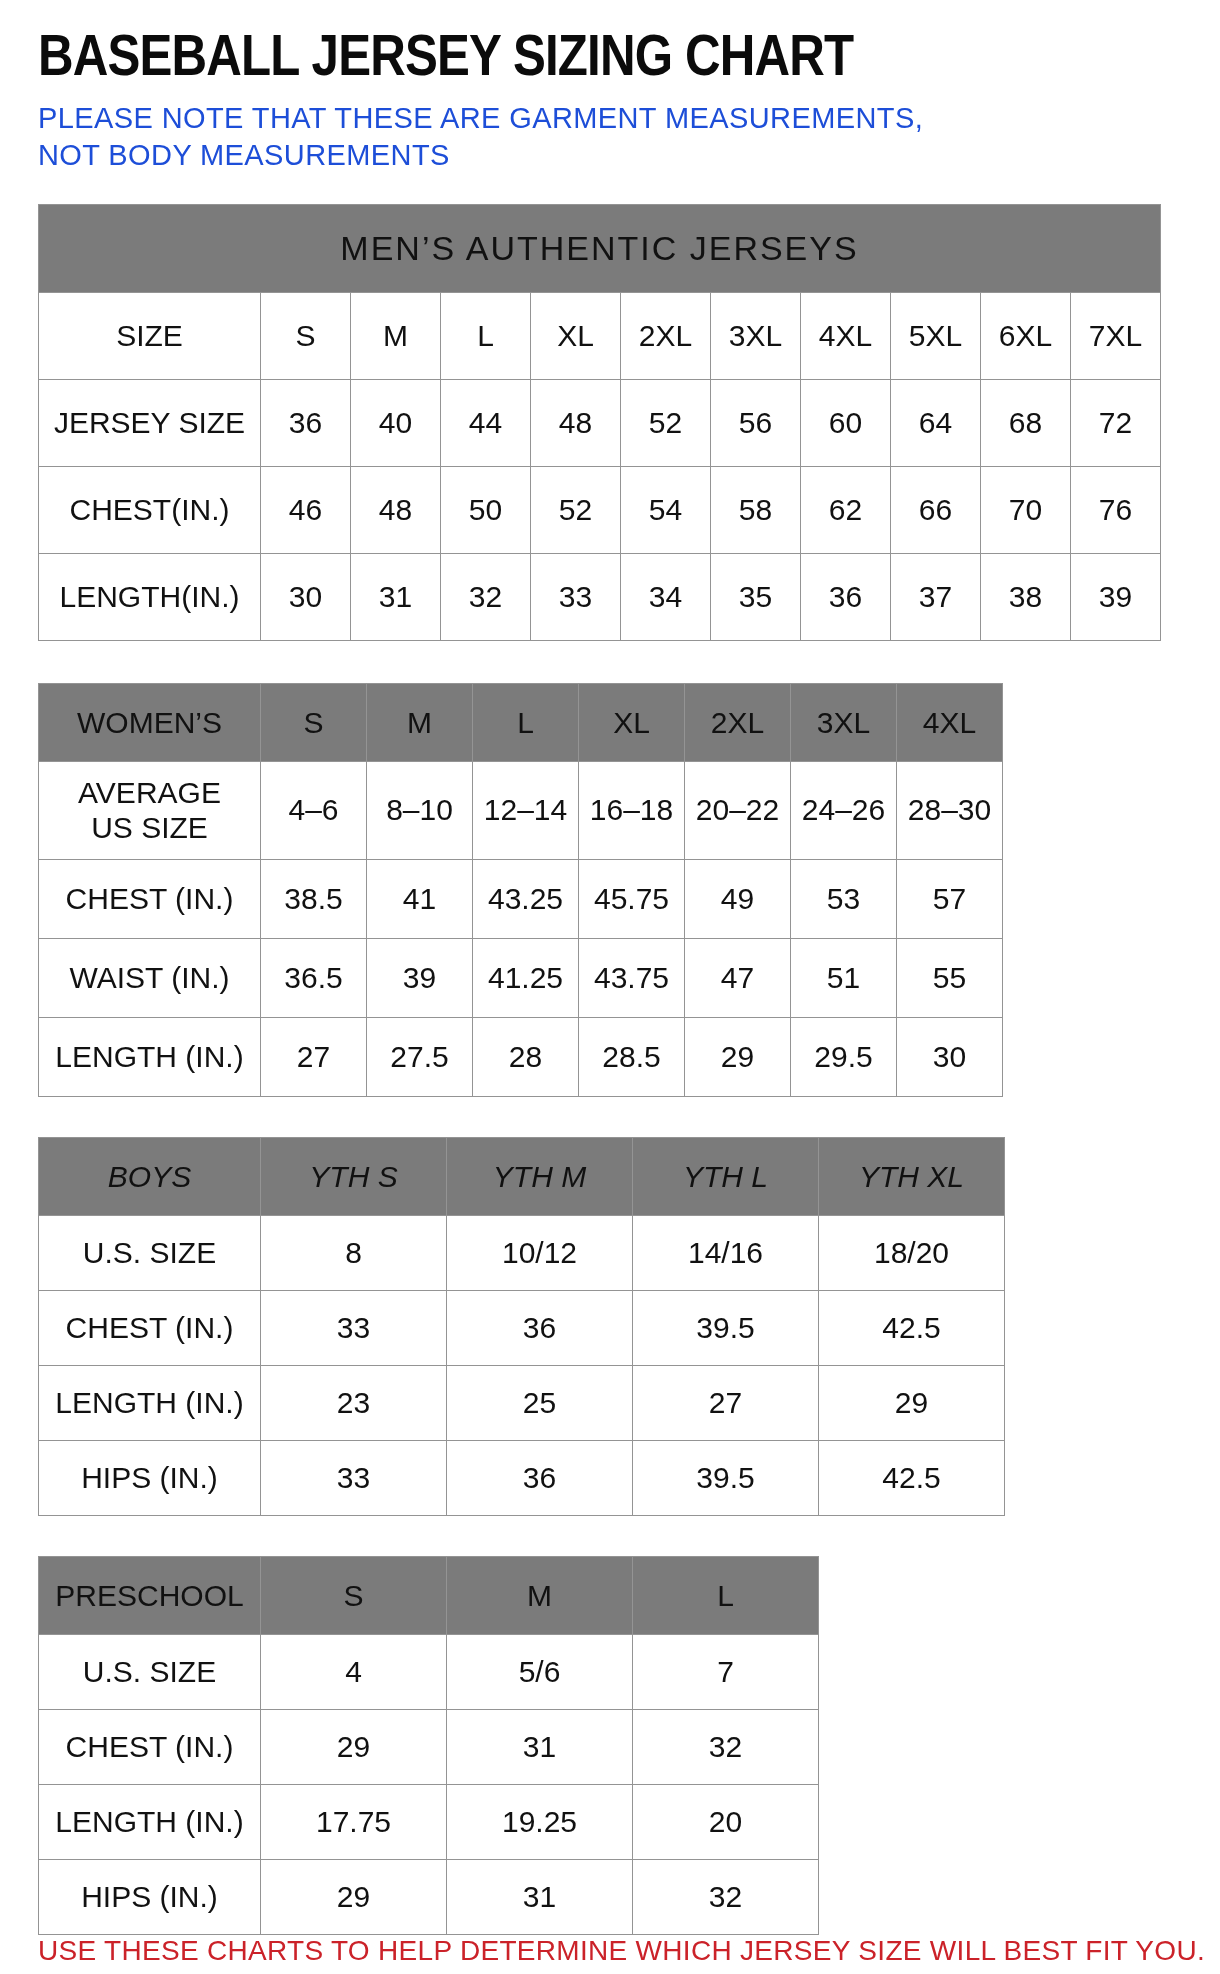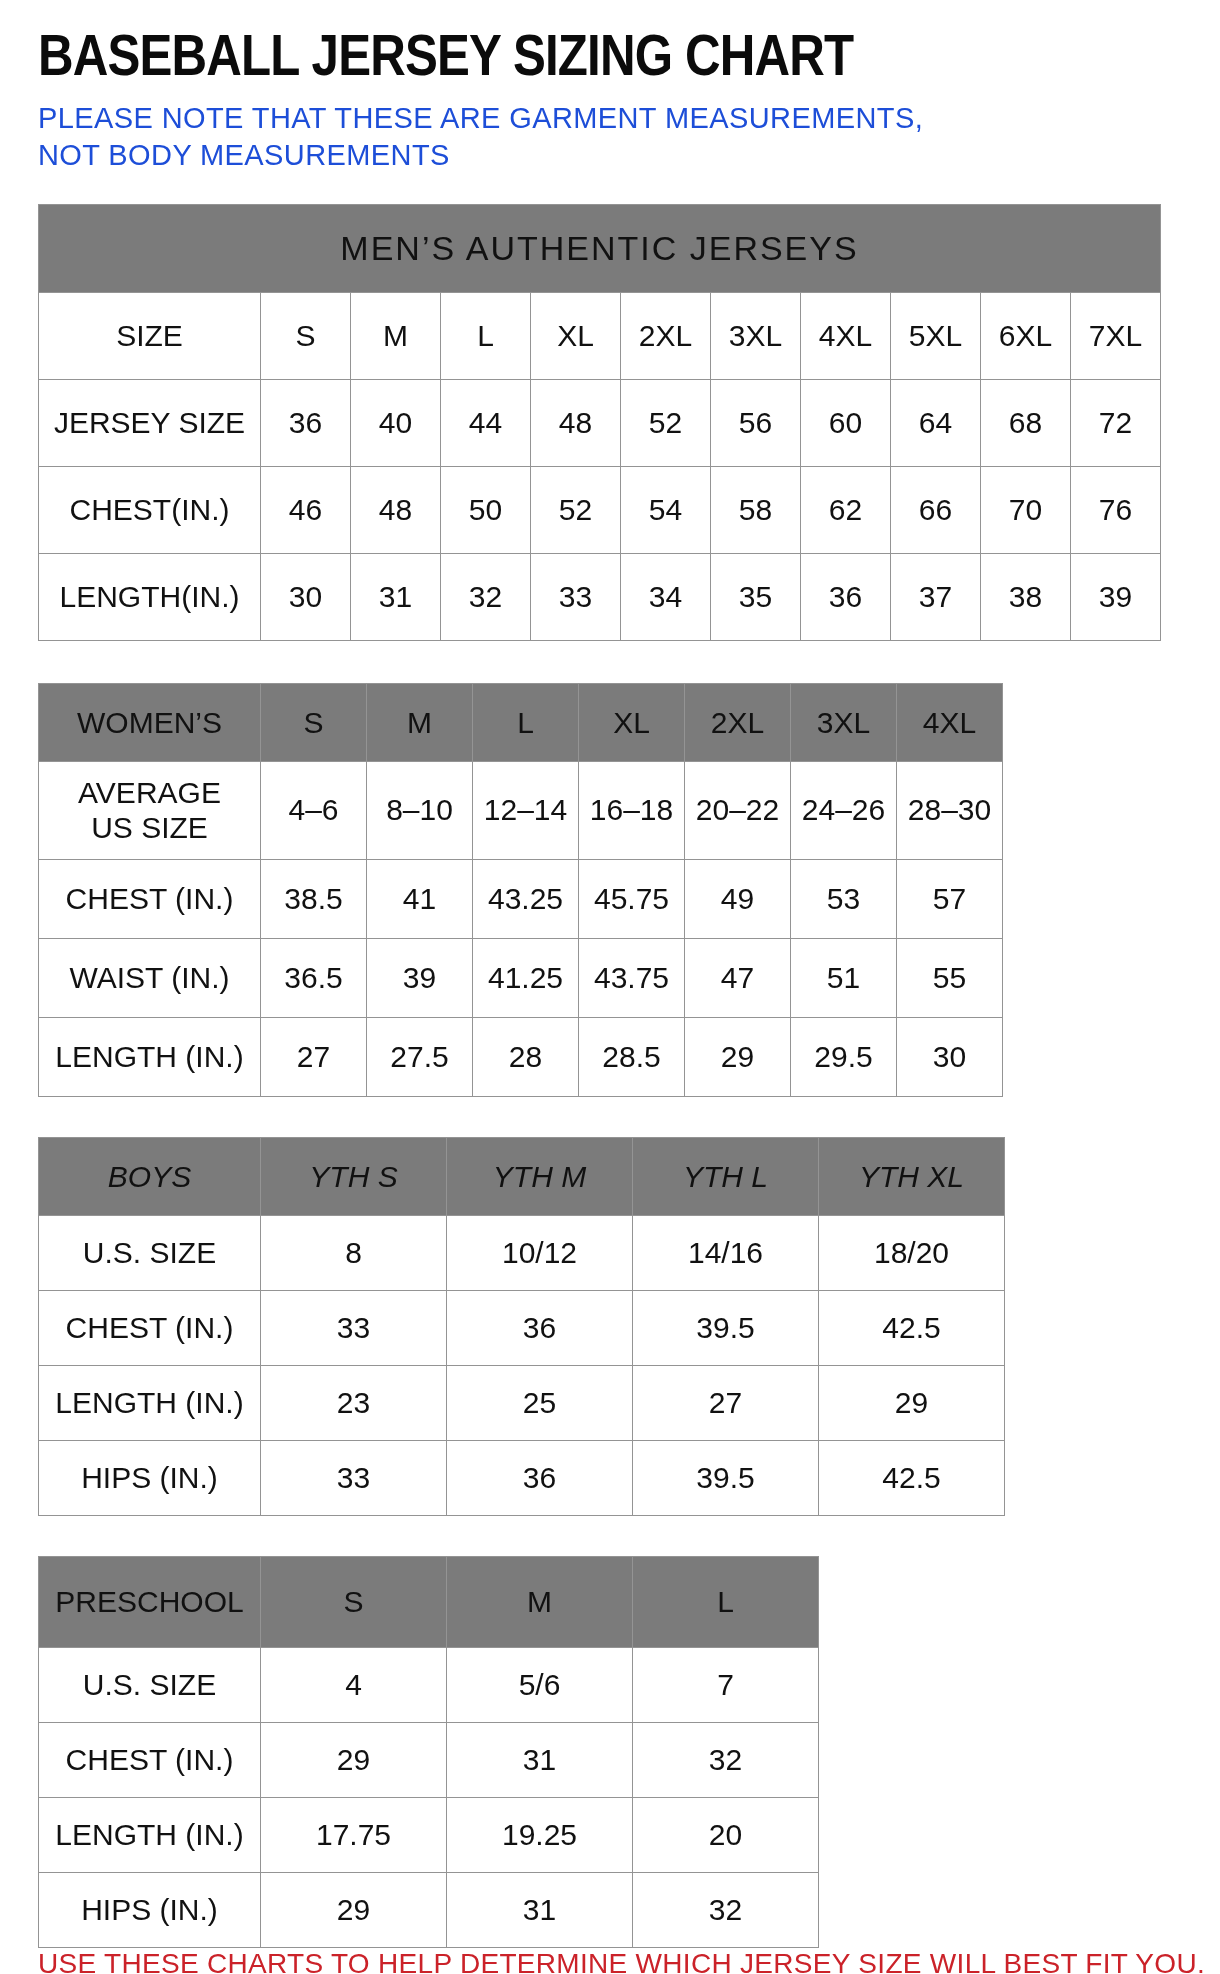--- a/index.html
+++ b/index.html
@@ -65,21 +65,21 @@
 
   
   #boys .c-lbl { width:222px; }
   #boys .c-b  { width:186px; }
   #boys th { height:78px;font-style:italic; }
   #boys td { height:75px; }
 
   
   #preschool .c-lbl { width:222px; }
   #preschool .c-p  { width:186px; }
-  #preschool th { height:91px;margin-top:44px; }
+  #preschool th { height:78px;margin-top:44px; }
   #preschool td { height:75px; }
 
   .footer {
     color:#cb2229;
     font-size:28px;
     letter-spacing:.3px;
     white-space:nowrap;
   }
 </style>
 </head>

